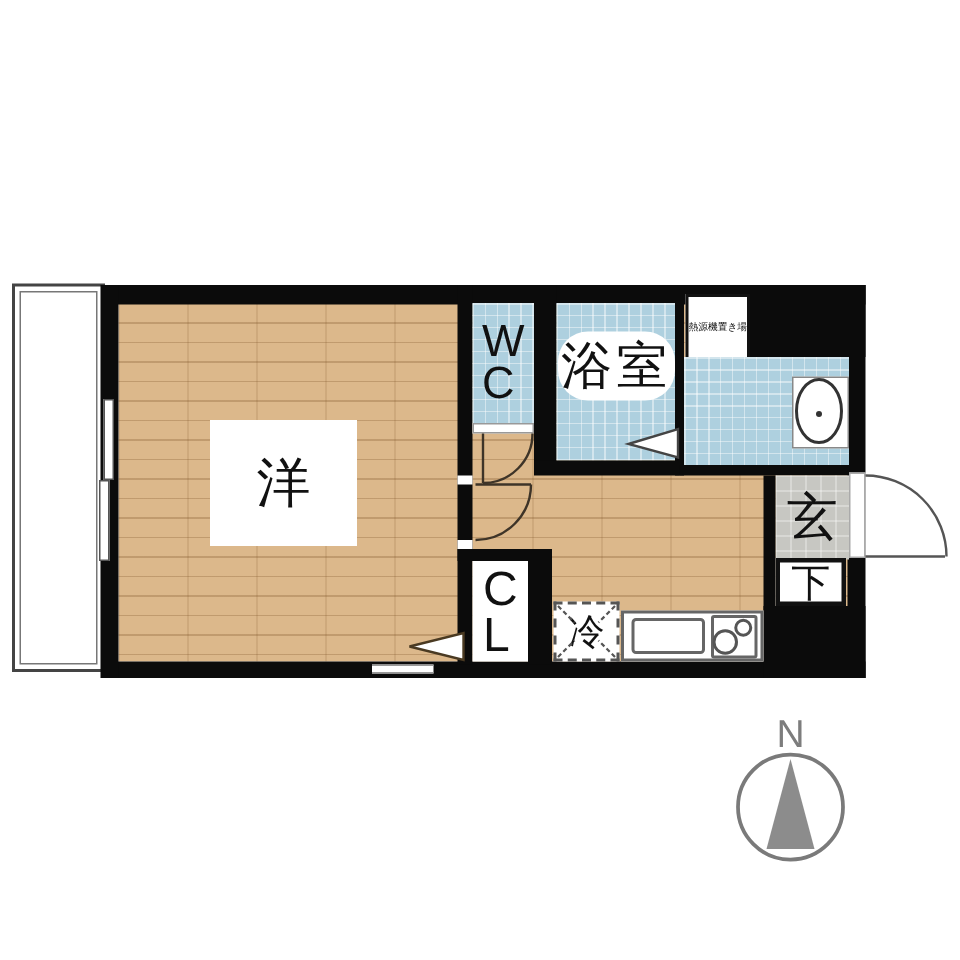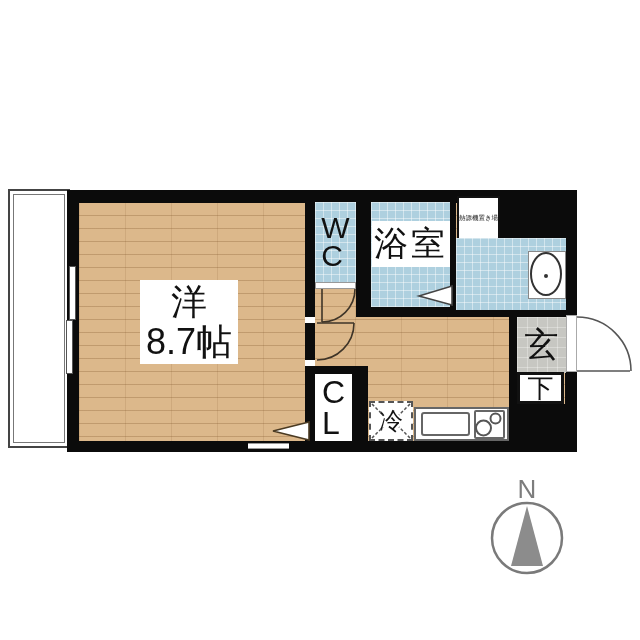--- a/index.html
+++ b/index.html
@@ -18,21 +18,21 @@
   .gray-tile{background-color:#c7c7c2;
         background-image:
           repeating-linear-gradient(90deg, rgba(255,255,255,0.30) 0 1px, rgba(0,0,0,0) 1px 10px),
           repeating-linear-gradient(180deg, rgba(255,255,255,0.30) 0 1px, rgba(0,0,0,0) 1px 10px);}
   .whitebox{background:#ffffff;}
   .balcony{background:#ffffff;border:2px solid #444;}
   .balcony-inner{position:absolute;left:3px;top:3px;right:3px;bottom:3px;border:1px solid #777;}
   .center{display:flex;align-items:center;justify-content:center;text-align:center;}
   .stackcol{display:flex;flex-direction:column;align-items:center;justify-content:center;line-height:0.95;}
   .room-label{font-size:36px;line-height:1.12;letter-spacing:0;}
-  .bath-label{font-size:34px;letter-spacing:3px;font-weight:400;}
+  .bath-label{font-size:34px;letter-spacing:3px;font-weight:400;border-radius:20px;}
   .wc-label{font-size:30px;font-weight:400;}
   .cl-label{font-size:32px;font-weight:400;}
   .genkan-label{font-size:34px;}
   .shoe-label{font-size:26px;}
   .rei-label{font-size:24px;}
   .heater-label{font-size:6.5px;letter-spacing:0;white-space:nowrap;}
   .north-label{font-size:26px;color:#7d7d7d;}
   svg{position:absolute;left:0;top:0;}
 </style>
 </head>
@@ -107,21 +107,20 @@
   <div class="abs whitebox" style="left:421px;top:412px;width:49px;height:24px;border:2px solid #666;border-radius:3px;"></div>
   <div class="abs whitebox" style="left:474px;top:410px;width:31px;height:29px;border:2px solid #666;border-radius:2px;"></div>
 
   <div class="abs whitebox" style="left:69px;top:266px;width:7px;height:54px;border:1px solid #555;"></div>
   <div class="abs whitebox" style="left:66px;top:320px;width:7px;height:54px;border:1px solid #555;"></div>
 
   <div class="abs whitebox" style="left:248px;top:443px;width:41px;height:6px;border-top:1px solid #999;border-bottom:1px solid #999;"></div>
 
   <div class="abs whitebox stackcol room-label" style="left:140px;top:280px;width:98px;height:84px;">
     <div>洋</div>
-    <div>8.7帖</div>
   </div>
 
   <div class="abs center north-label" style="left:510px;top:476px;width:34px;height:26px;">N</div>
 
   <svg width="640" height="640" viewBox="0 0 640 640">
 
     <g fill="none" stroke="#3e3428" stroke-width="1.6">
       <path d="M322,289 L322,322"></path>
       <path d="M355,289 A33,33 0 0 1 322,322"></path>
     </g>

